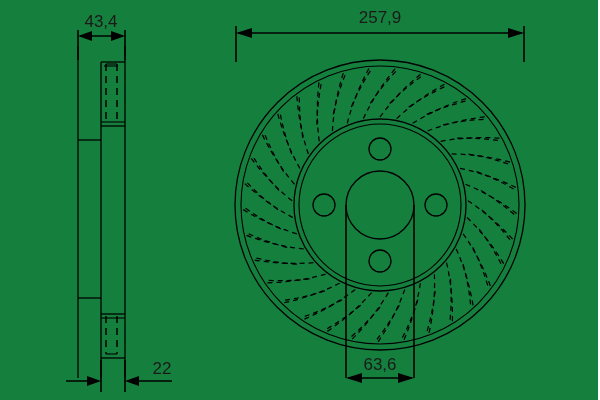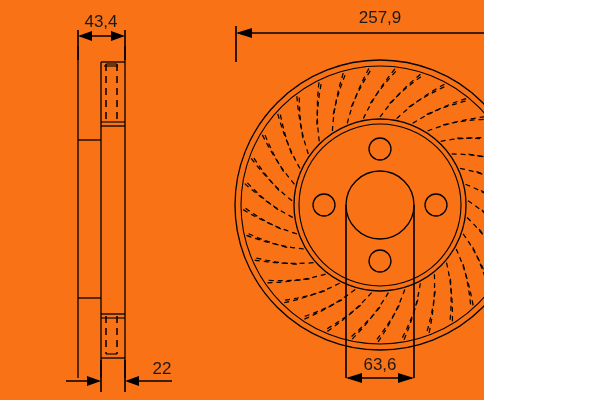--- a/index.html
+++ b/index.html
@@ -2,23 +2,23 @@
 <html><head>
 <meta charset="utf-8">
 <style>
   html, body {
     margin: 0;
     padding: 0;
     background: #ffffff;
   }
   #drawing-root {
     position: relative;
-    width: 484px;
+    width: 598px;
     height: 400px;
-    background: #f97316;
+    background: #15803d;
     font-family: "Liberation Sans", sans-serif;
     overflow: hidden;
     text-decoration: underline;
   }
   #drawing-svg {
     display: block;
     width: 600px;
     height: 400px;
   }
   .dim-text {

